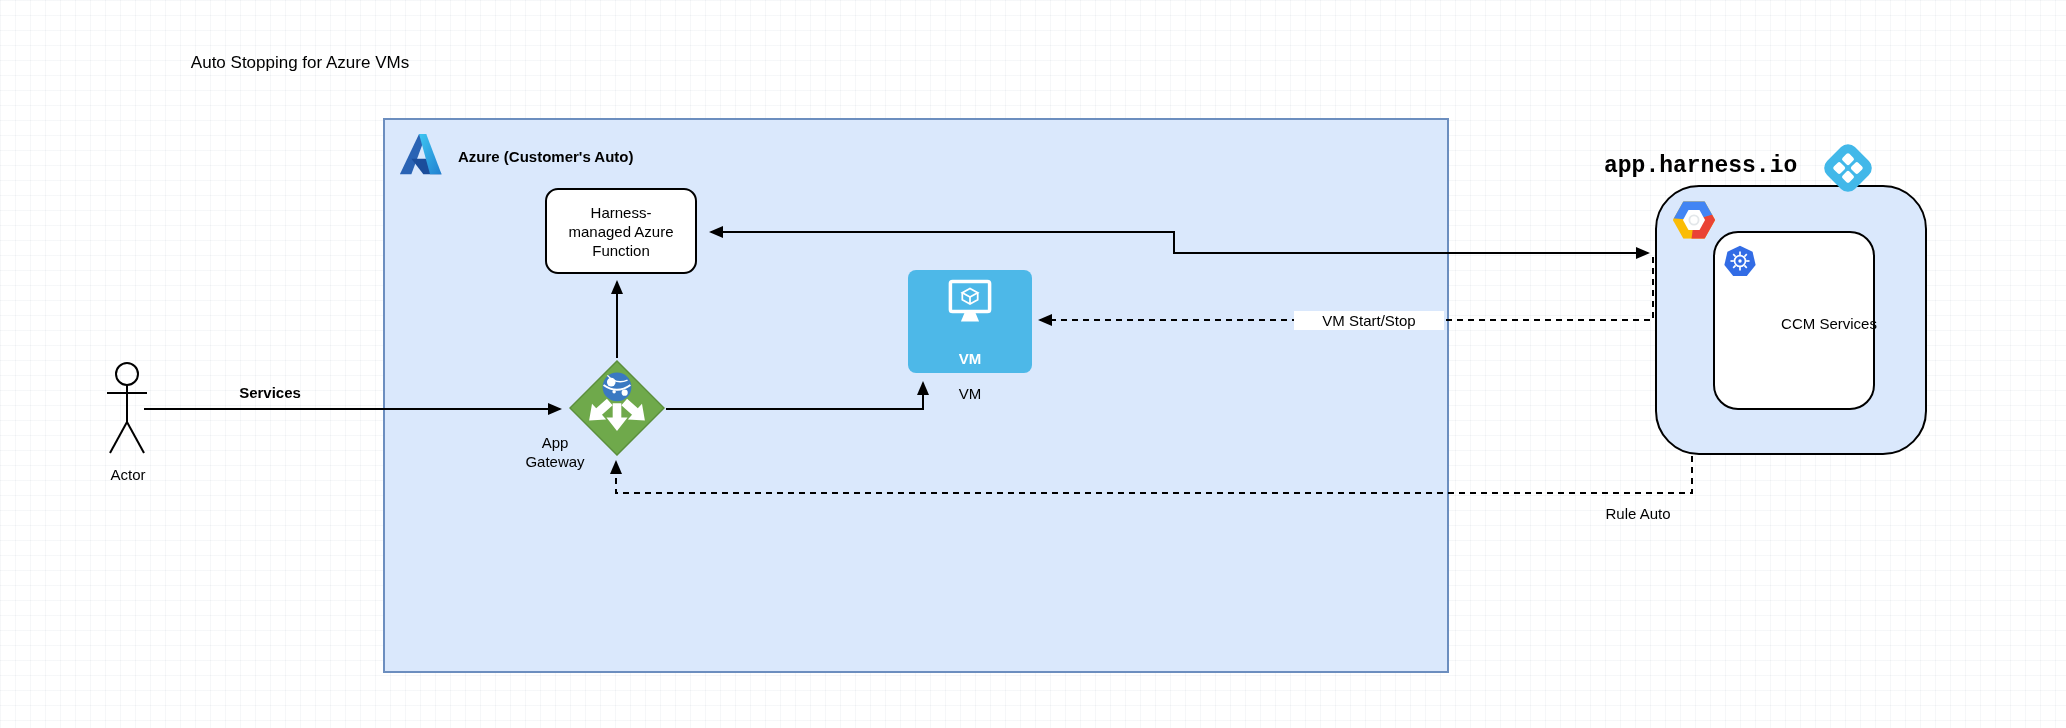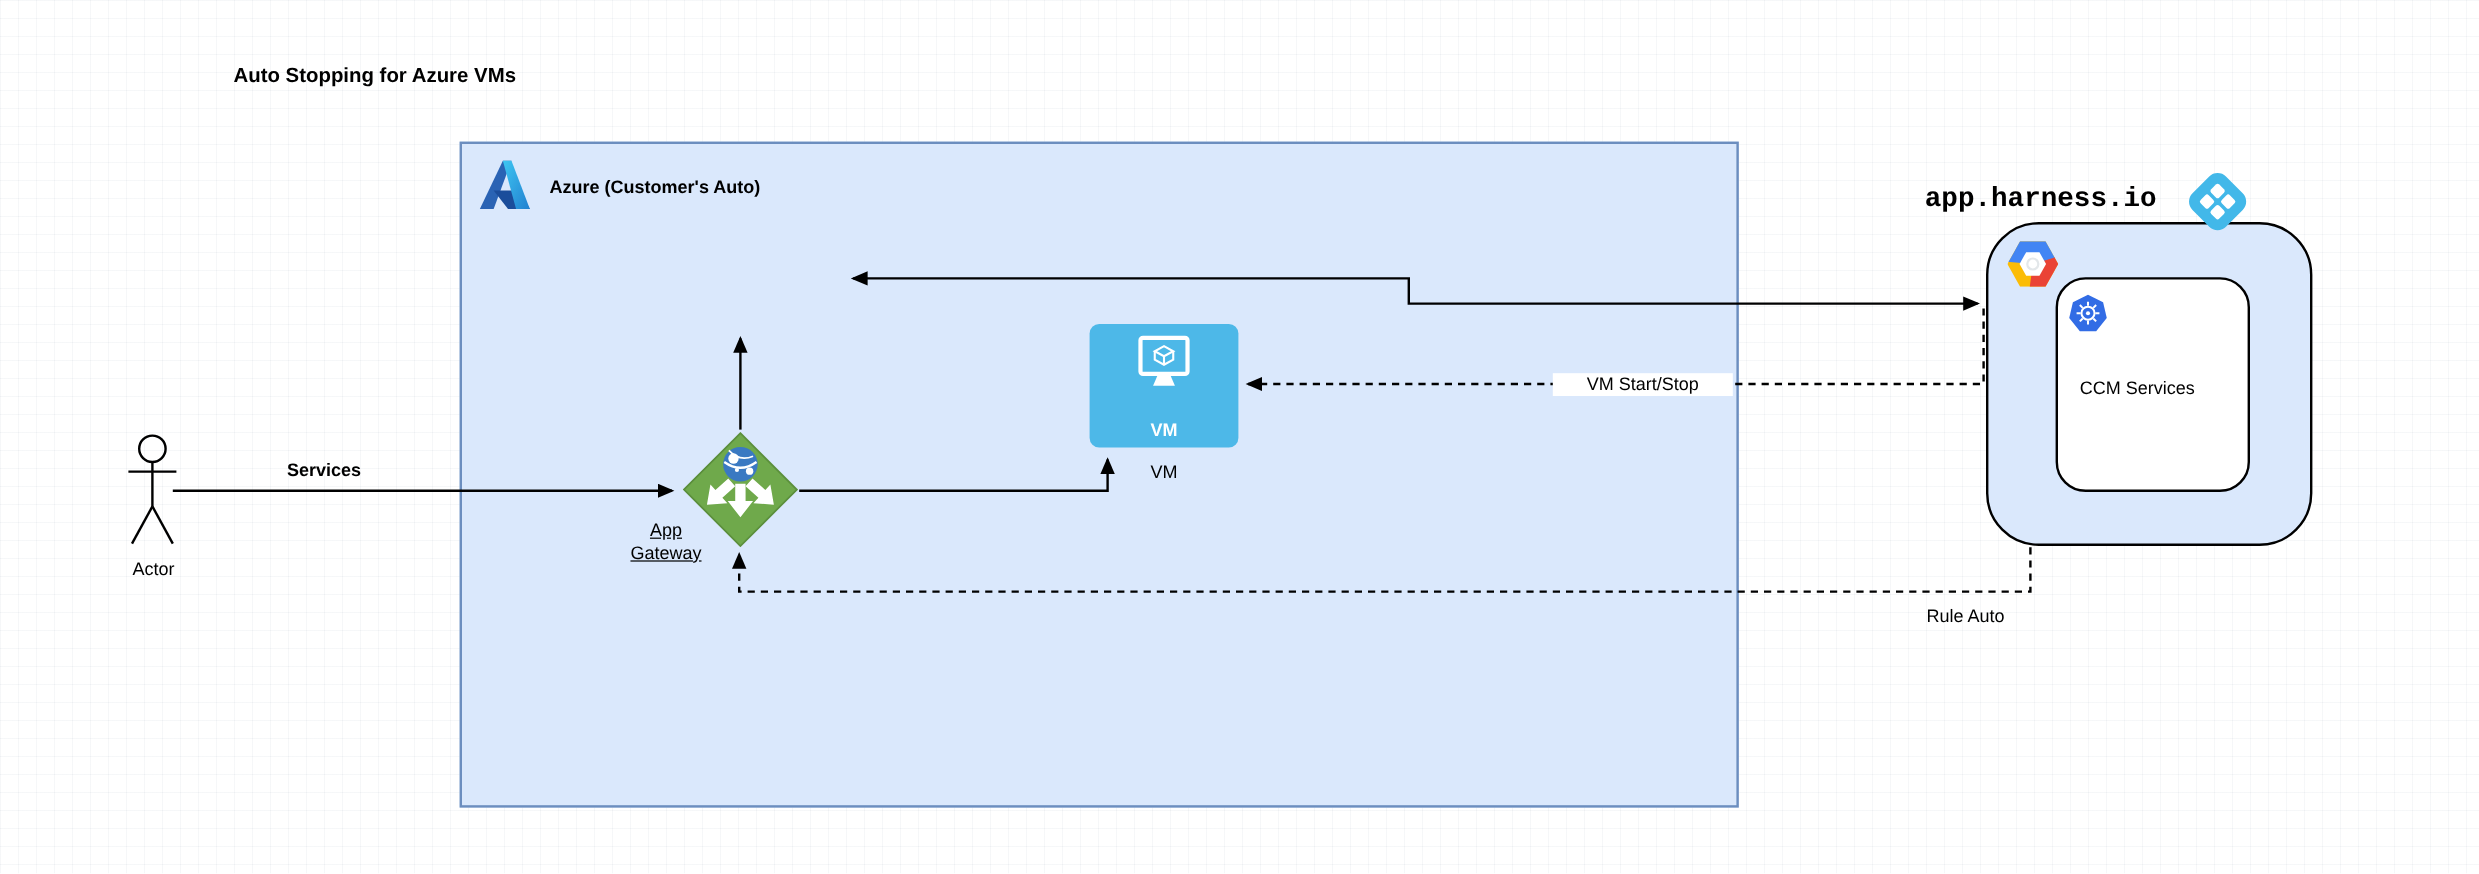--- a/index.html
+++ b/index.html
@@ -8,22 +8,22 @@
     font-family:"Liberation Sans","DejaVu Sans",sans-serif;color:#000;
     background-image:
       linear-gradient(rgba(100,120,150,0.06) 1px, transparent 1px),
       linear-gradient(90deg, rgba(100,120,150,0.06) 1px, transparent 1px);
     background-size:15px 15px;
     overflow:hidden;
   }
   .abs{position:absolute;}
   .lbl{font-size:15px;line-height:19px;text-align:center;}
 
-  #title{left:170px;top:52px;width:260px;font-size:17px;font-weight:bold;
-         line-height:22px;text-align:right;z-index:4;}
+  #title{left:170px;top:52px;width:260px;font-size:17px;font-weight:normal;
+         line-height:22px;text-align:center;z-index:4;}
 
   #azure-box{left:383px;top:118px;width:1066px;height:555px;
     background:#dae8fc;border:2px solid #6c8ebf;box-sizing:border-box;z-index:1;}
   #azure-logo{left:397px;top:131px;width:46px;height:46px;z-index:3;}
   #azure-label{left:458px;top:148px;font-size:15px;font-weight:bold;z-index:3;}
 
   #edge-layer{left:0;top:0;width:2066px;height:728px;z-index:2;}
 
   #function-box{left:545px;top:188px;width:152px;height:86px;background:#fff;
     border:2px solid #000;border-radius:13px;box-sizing:border-box;
@@ -31,34 +31,34 @@
   #function-box .txt{width:112px;font-size:15px;line-height:19px;text-align:center;}
 
   #vm-box{left:908px;top:270px;width:124px;height:103px;background:#4db8e8;
     border-radius:8px;z-index:3;}
   #vm-box svg{position:absolute;left:27px;top:7px;}
   #vm-inner-label{position:absolute;left:0;bottom:6px;width:100%;text-align:center;
     color:#fff;font-weight:bold;font-size:15px;}
   #vm-label{left:908px;top:384px;width:124px;z-index:4;}
 
   #gateway-icon{left:569px;top:360px;width:96px;height:96px;z-index:3;}
-  #gateway-label{left:517px;top:433px;width:76px;z-index:4;text-decoration:underline;}
+  #gateway-label{left:517px;top:433px;width:76px;z-index:4;}
 
   #actor-icon{left:99px;top:360px;width:56px;height:98px;z-index:3;}
   #actor-label{left:96px;top:465px;width:64px;z-index:4;}
 
   #harness-title{left:1604px;top:153px;font-size:23px;font-weight:bold;z-index:4;font-family:Liberation Mono, monospace;}
   #harness-logo{left:1819px;top:139px;width:58px;height:58px;z-index:4;}
   #harness-box{left:1655px;top:185px;width:272px;height:270px;background:#dae8fc;
     border:2px solid #000;border-radius:44px;box-sizing:border-box;z-index:3;}
   #gcp-logo{left:1671px;top:197px;width:46px;height:46px;z-index:5;}
   #ccm-box{left:1713px;top:231px;width:162px;height:179px;background:#fff;
     border:2px solid #000;border-radius:25px;box-sizing:border-box;z-index:4;}
   #k8s-logo{left:1723px;top:244px;width:34px;height:34px;z-index:5;}
-  #ccm-label{left:1713px;top:314px;width:136px;z-index:5;}
+  #ccm-label{left:1713px;top:314px;width:136px;z-index:5;padding-left:48px;}
 
   #traffic-label{left:205px;top:383px;width:130px;font-weight:bold;z-index:4;}
   #vmstartstop-label{left:1294px;top:311px;width:150px;background:#fff;z-index:4;}
   #rulemgmt-label{left:1588px;top:504px;width:100px;z-index:4;}
 </style>
 </head>
 <body>
 
 <div id="canvas">
 
@@ -95,20 +95,23 @@
         <stop offset="0" stop-color="#3ec6f2"></stop>
           <stop offset="1" stop-color="#2180d0"></stop>
       </linearGradient>
     </defs>
     <polygon points="46,6 61,6 30,90 6,90" fill="#2a63b4"></polygon>
     <polygon points="30,58 74,58 93,90 55,90" fill="#1b4d9b"></polygon>
     <polygon points="46,6 61,6 93,90 69,90" fill="url(#azg)"></polygon>
   </svg>
   <div id="azure-label" class="abs">Azure (Customer's Auto)</div>
 
+  <div id="function-box" class="abs">
+    <div class="txt">Harness-managed Azure Function</div>
+  </div>
 
   <div id="vm-box" class="abs">
     <svg width="70" height="58" viewBox="0 0 100 80">
       <rect x="22" y="5" width="56" height="43" rx="3" fill="none" stroke="#fff" stroke-width="5"></rect>
       <g stroke="#fff" stroke-width="2.5" fill="none">
         <polygon points="50,15 61,21 50,27 39,21"></polygon>
         <polyline points="39,21 39,31 50,37 61,31 61,21"></polyline>
         <line x1="50" y1="27" x2="50" y2="37"></line>
       </g>
       <path d="M43,48 L57,48 L63,62 L37,62 Z" fill="#fff"></path>

